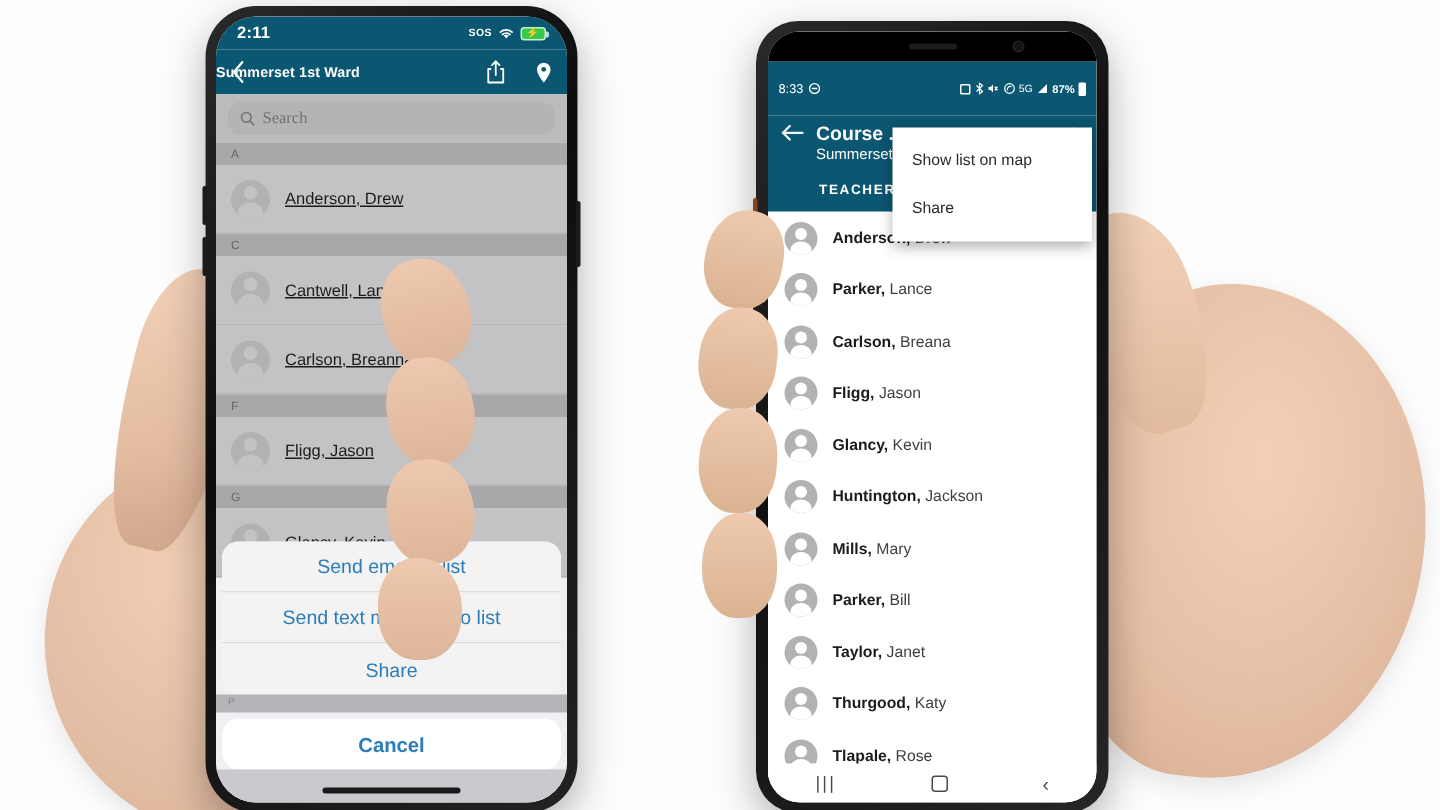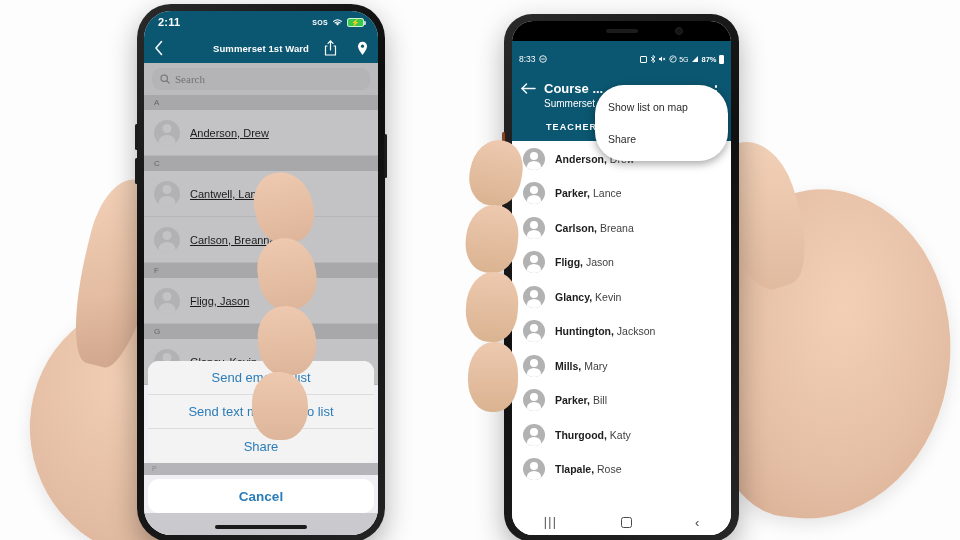--- a/index.html
+++ b/index.html
@@ -142,21 +142,21 @@
   }
   .batt span { font-size: 7px; color: #fff; line-height: 1; }
 
   .ios-navbar {
     height: 30px; background: #0b5670;
     display: flex; align-items: center; color: #fff;
     padding: 0 10px; position: relative;
   }
   .ios-back { font-size: 17px; line-height: 1; font-weight: 300; width: 20px; opacity: .95; }
   .ios-title {
-    position: absolute; left: 0; right: 0; text-align: center;
+    position: absolute; left: 0; right: 0; 
     font-size: 9.5px; font-weight: bold; letter-spacing: .1px;
     pointer-events: none;
   }
   .ios-nav-actions { margin-left: auto; display: flex; align-items: center; gap: 20px; z-index: 2; }
   .icon-svg { display: block; }
 
   .ios-body { position: relative; height: calc(100% - 52px); background: #efeff4; }
   .ios-dim { filter: saturate(.45) brightness(.93); }
 
   .ios-searchbar {
@@ -260,21 +260,21 @@
   }
   .and-kebab i { width: 2.5px; height: 2.5px; border-radius: 50%; background: #fff; display: block; }
   .and-tabrow { padding: 6px 0 7px 14px; }
   .and-tab {
     font-size: 9px; letter-spacing: 1.1px; font-weight: bold; color: #fff; margin-left: 20px;
   }
 
   .and-menu {
     position: absolute; right: 3px; top: 8px; width: 133px;
     background: #fff; box-shadow: 0 3px 9px rgba(0,0,0,.35);
-    z-index: 20; padding: 6px 0; border-radius: 29px;
+    z-index: 20; padding: 6px 0;
   }
   .and-menu-item {
     padding: 10px 13px; font-size: 10.5px; color: #2a2a2a;
   }
 
   .and-list { background: #fff; }
   .and-row {
     height: 34.5px; display: flex; align-items: center; gap: 10px;
     padding: 0 0 0 11px;
   }
@@ -533,20 +533,24 @@
         <div class="and-row">
           <div class="and-avatar"></div>
           <div class="and-name"><b>Mills,</b> <span>Mary</span></div>
         </div>
         <div class="and-row">
           <div class="and-avatar"></div>
           <div class="and-name"><b>Parker,</b> <span>Bill</span></div>
         </div>
         <div class="and-row">
           <div class="and-avatar"></div>
+          <div class="and-name"><b>Taylor,</b> <span>Janet</span></div>
+        </div>
+        <div class="and-row">
+          <div class="and-avatar"></div>
           <div class="and-name"><b>Thurgood,</b> <span>Katy</span></div>
         </div>
         <div class="and-row">
           <div class="and-avatar"></div>
           <div class="and-name"><b>Tlapale,</b> <span>Rose</span></div>
         </div>
       </div>
 
       <div class="and-navbar">
         <div class="and-navbtn and-recents">|||</div>

